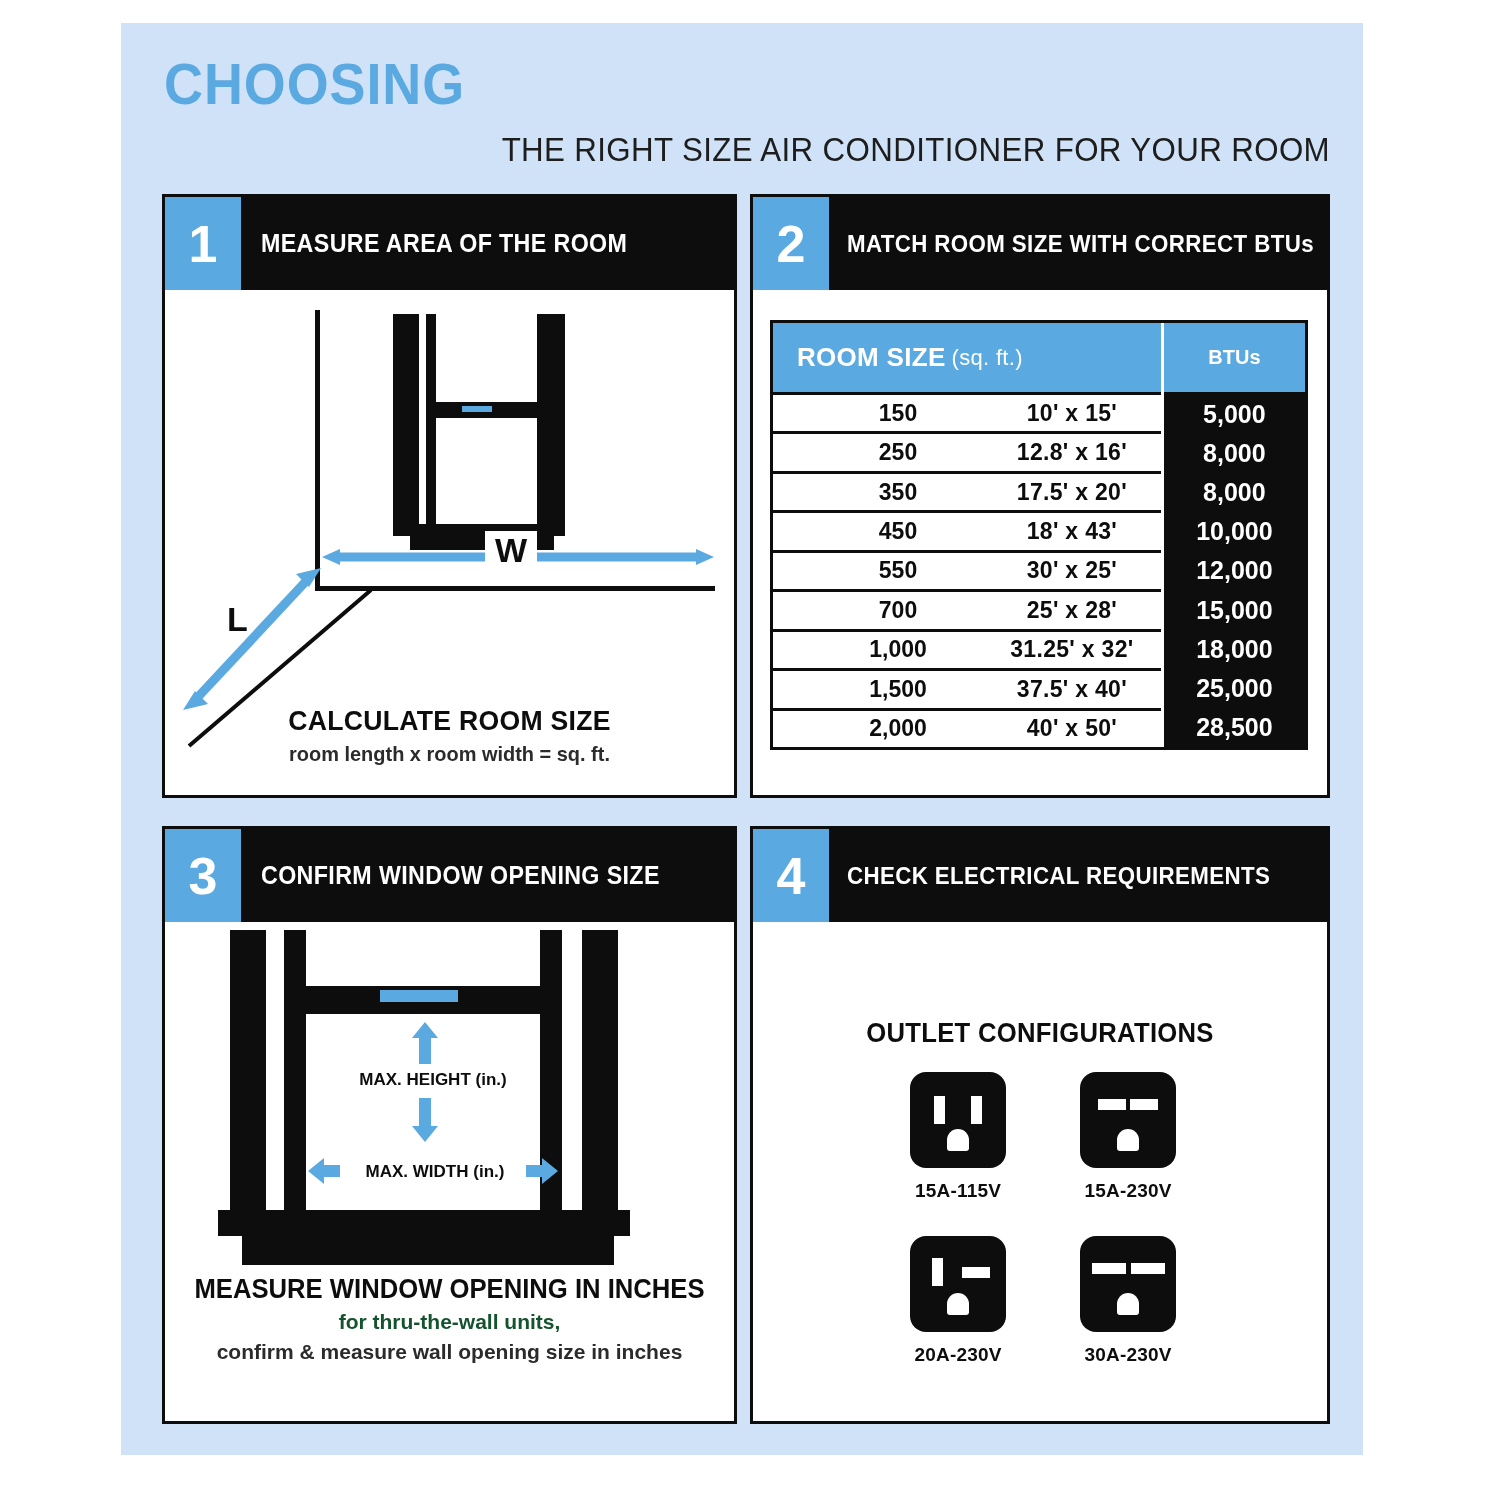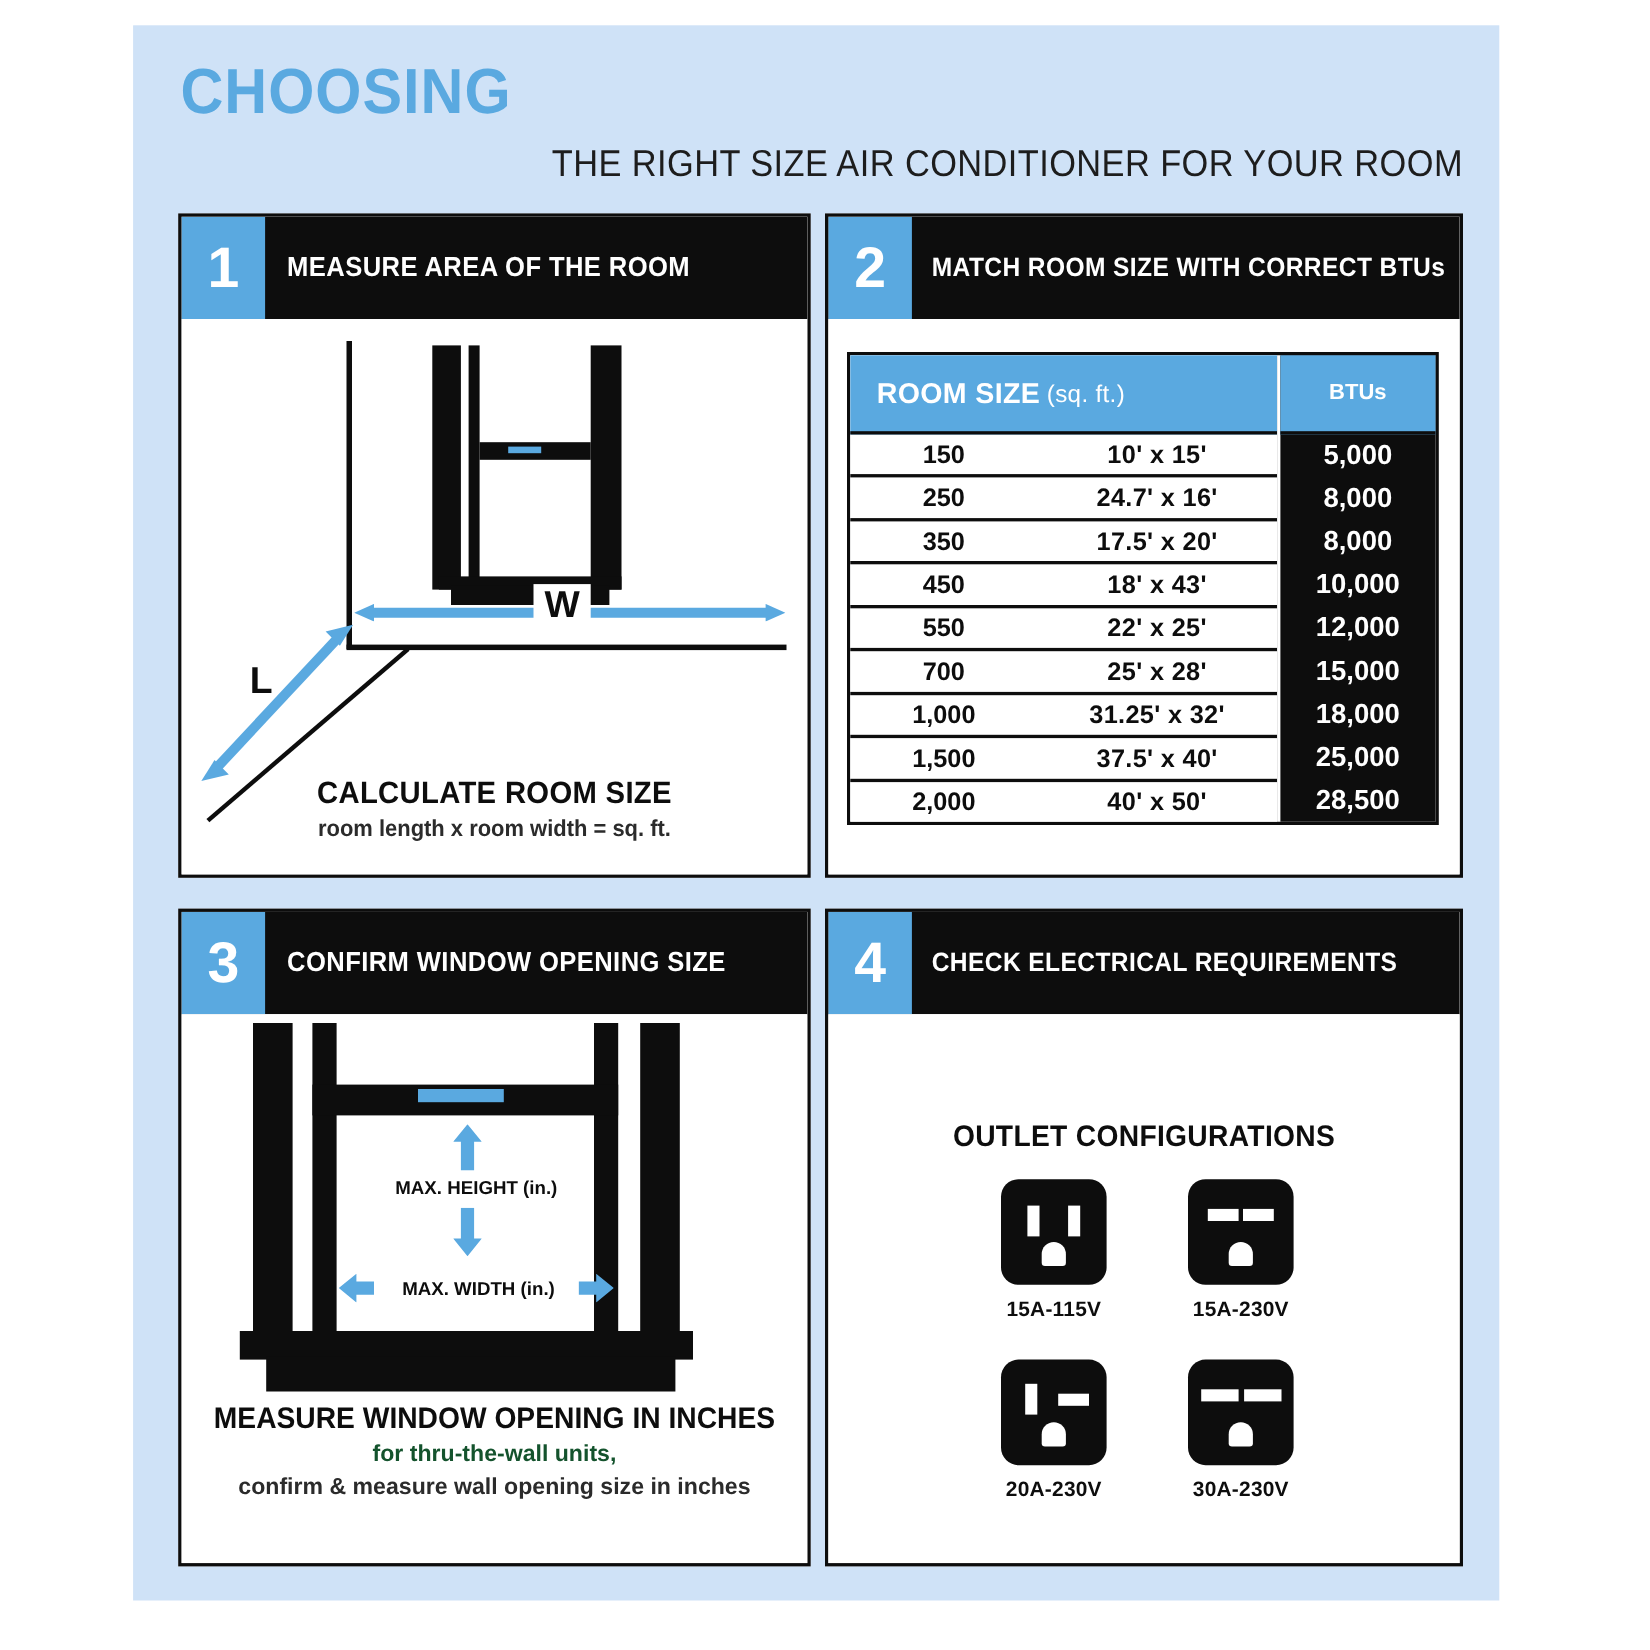--- a/index.html
+++ b/index.html
@@ -147,21 +147,21 @@
     border-bottom: 3px solid #0d0d0d;
   }
   .th.left  { padding-left: 24px; font-size: 26px; letter-spacing:0.3px;}
   .th.right { justify-content: center; font-size: 20px; border-bottom: 3px solid #0d0d0d; }
   .th .sqft { font-size: 22px; font-weight: 400; margin-left: 6px; }
 
   .trow-left {
     flex: 1 1 0;
     display: flex; align-items: center;
     border-bottom: 3px solid #0d0d0d;
-    font-size: 23px; font-weight: 700; color: #0d0d0d;
+    font-size: 23px; font-weight: 700; color: #0d0d0d; padding-left: 40px;
   }
   .trow-left:last-child { border-bottom: none; }
   .c-size { width: 170px; text-align: center; }
   .c-dim  { flex: 1; text-align: center; letter-spacing: 0.3px; }
 
   .trow-right {
     flex: 1 1 0;
     display: flex; align-items: center; justify-content: center;
     color: #ffffff; font-size: 25px; font-weight: 700;
   }
@@ -305,33 +305,33 @@
             <span>ROOM SIZE</span>
             <span class="sqft">(sq. ft.)</span>
           </div>
           <div id="rows-left" style="flex: 1 1 0%; display: flex; flex-direction: column;">
               <div class="trow-left">
                 <div class="c-size">150</div>
                 <div class="c-dim">10' x 15'</div>
               </div>
               <div class="trow-left">
                 <div class="c-size">250</div>
-                <div class="c-dim">24.7' x 16'</div>
+                <div class="c-dim">12.8' x 16'</div>
               </div>
               <div class="trow-left">
                 <div class="c-size">350</div>
                 <div class="c-dim">17.5' x 20'</div>
               </div>
               <div class="trow-left">
                 <div class="c-size">450</div>
                 <div class="c-dim">18' x 43'</div>
               </div>
               <div class="trow-left">
                 <div class="c-size">550</div>
-                <div class="c-dim">22' x 25'</div>
+                <div class="c-dim">30' x 25'</div>
               </div>
               <div class="trow-left">
                 <div class="c-size">700</div>
                 <div class="c-dim">25' x 28'</div>
               </div>
               <div class="trow-left">
                 <div class="c-size">1,000</div>
                 <div class="c-dim">31.25' x 32'</div>
               </div>
               <div class="trow-left">

